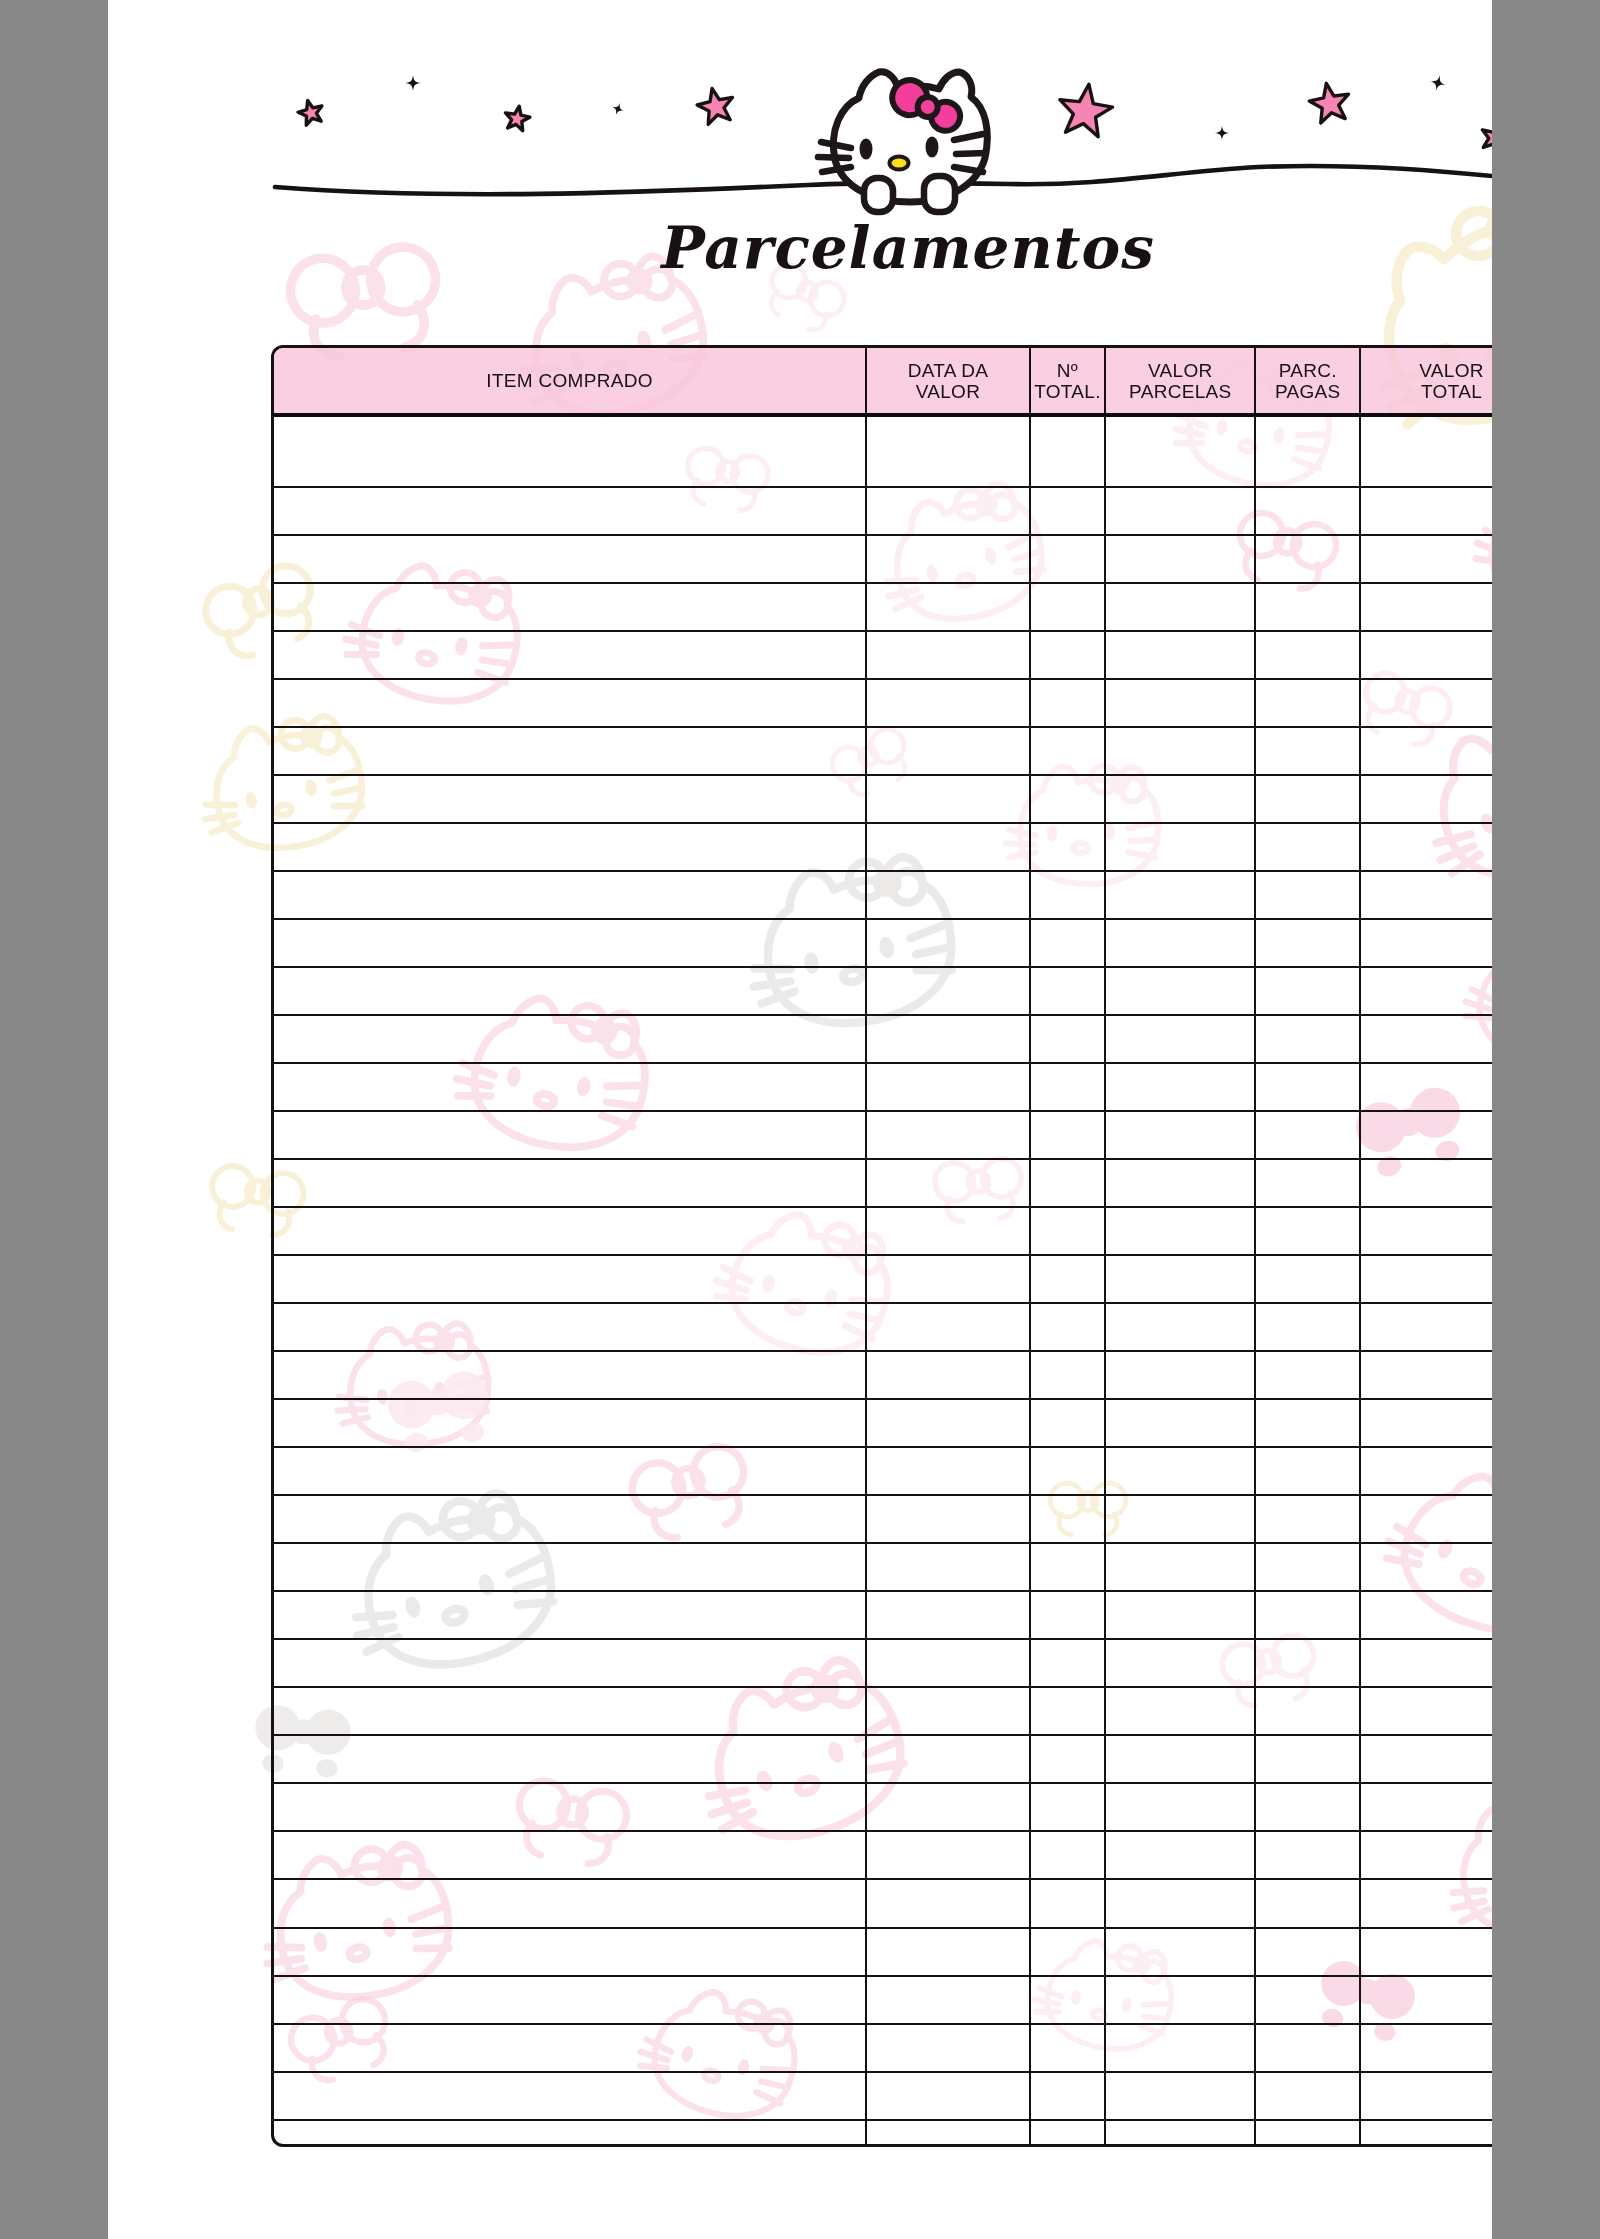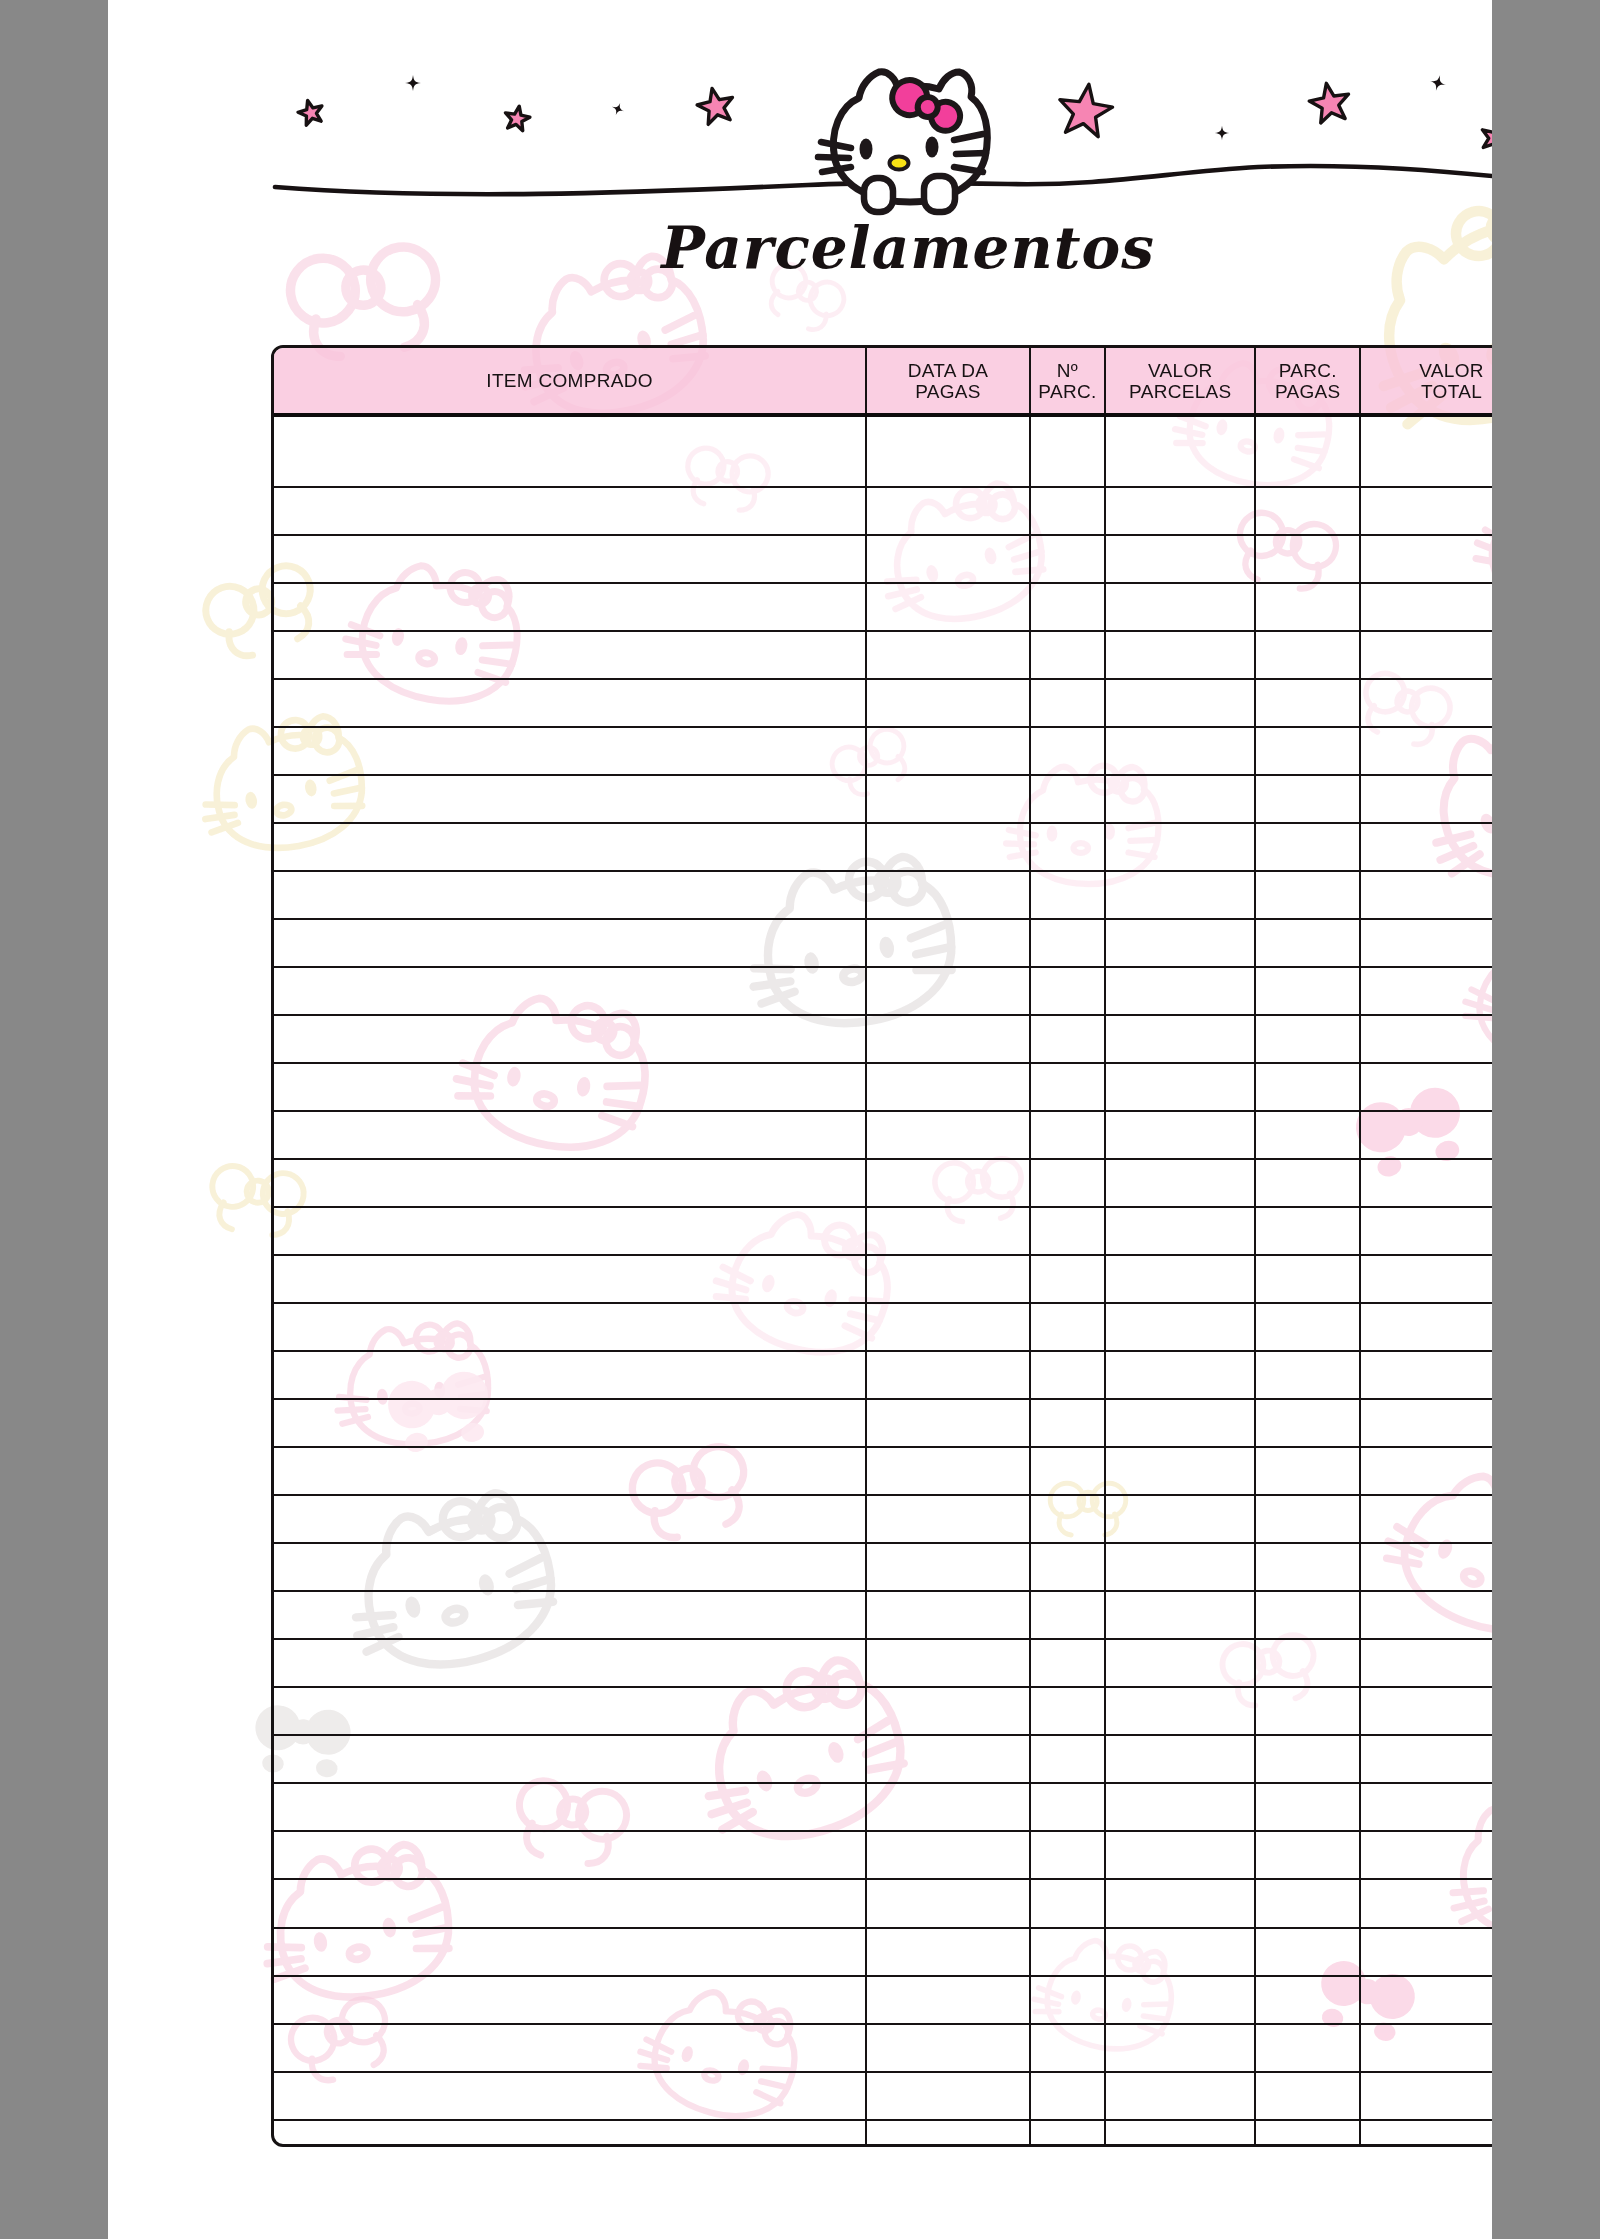--- a/index.html
+++ b/index.html
@@ -195,23 +195,23 @@
           <col class="c-data">
           <col class="c-nparc">
         <col class="c-vparc">
           <col class="c-pagas">
           <col class="c-total">
       </colgroup>
       <thead>
         <tr>
           <th>ITEM COMPRADO</th>
           <th>DATA DA
-PAGAS</th>
+VALOR</th>
           <th>Nº
-PARC.</th>
+TOTAL.</th>
           <th>VALOR
 PARCELAS</th>
           <th>PARC.
 PAGAS</th>
           <th>VALOR
 TOTAL</th>
         </tr>
       </thead>
       <tbody>
           <tr>

